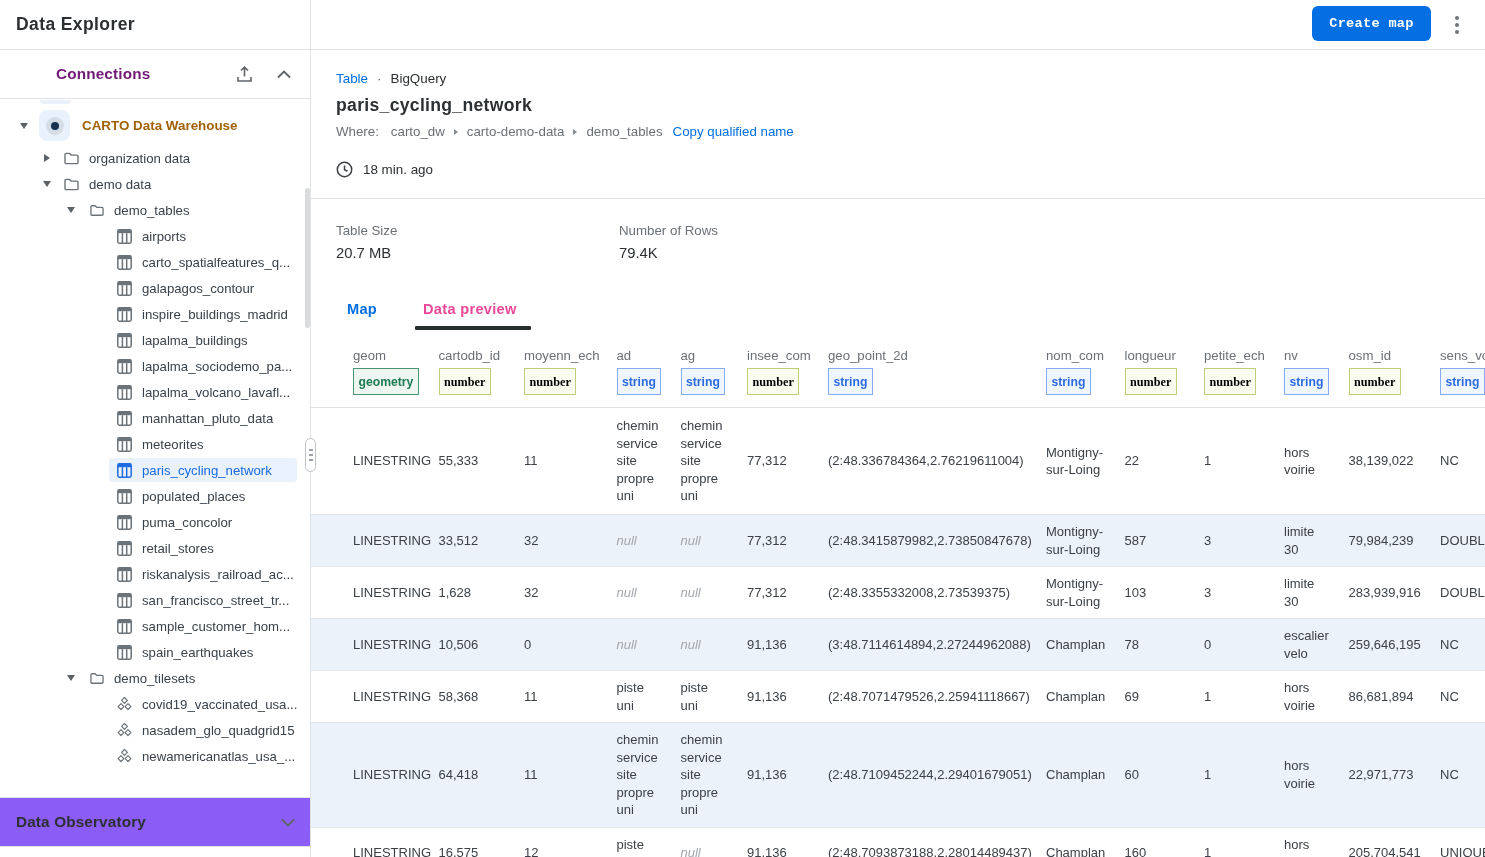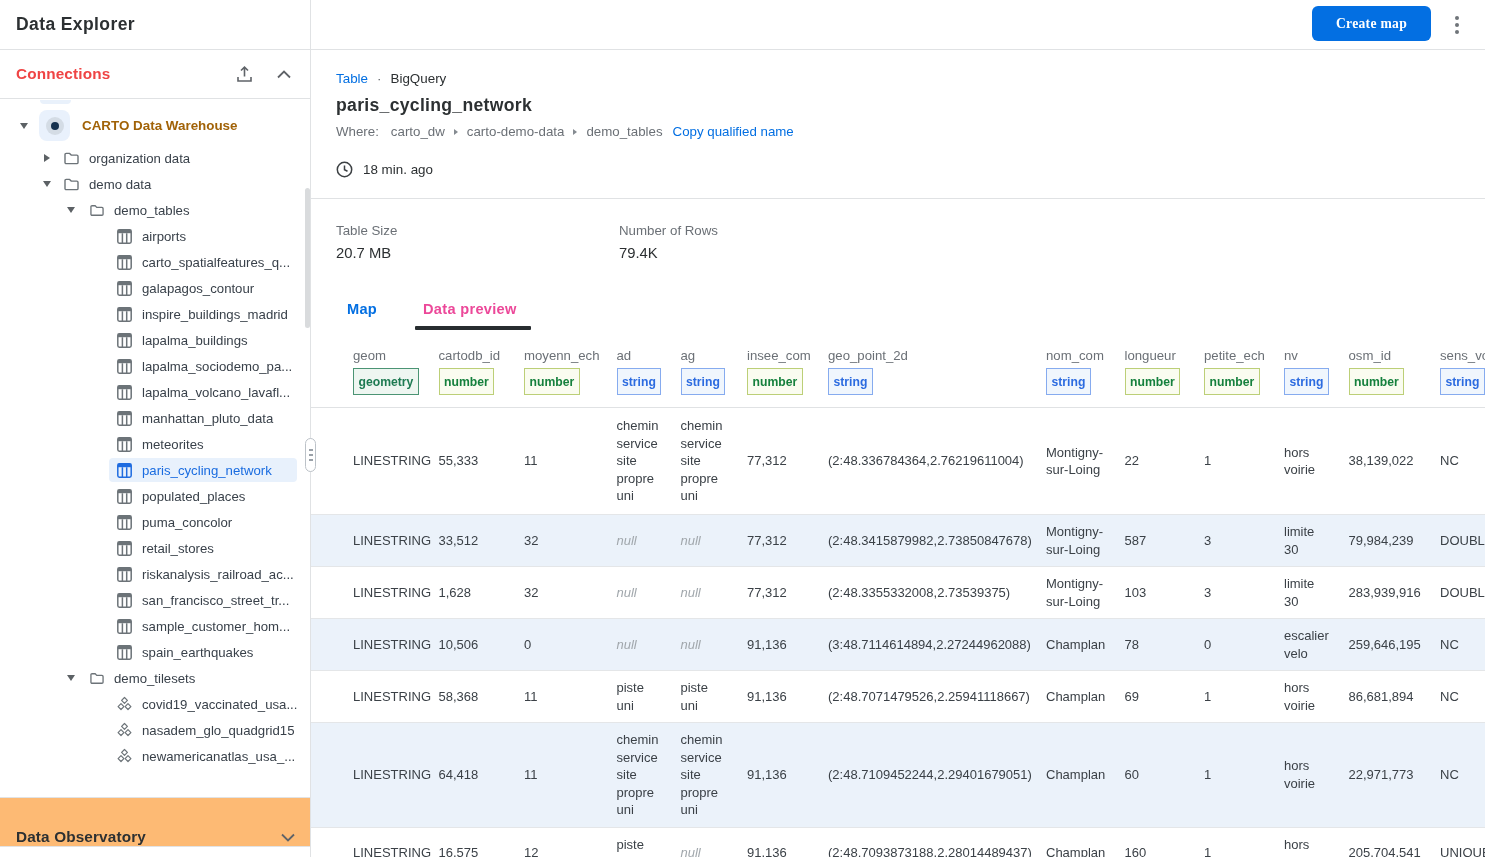--- a/index.html
+++ b/index.html
@@ -4,21 +4,21 @@
 <style>
   * { margin:0; padding:0; box-sizing:border-box; }
   html,body { width:1485px; height:857px; overflow:hidden; }
   body { font-family:"Liberation Sans", sans-serif; background:#fff; color:#2c3032; }
   .app { position:relative; width:1485px; height:857px; overflow:hidden; background:#fff; }
 
   
   .sidebar { position:absolute; left:0; top:0; width:311px; height:857px; background:#fff; border-right:1px solid #e0e2e4; }
   .sb-title { height:50px; border-bottom:1px solid #e0e2e4; display:flex; align-items:center; padding-left:16px; font-size:17.5px; font-weight:bold; letter-spacing:.4px; color:#2c3032; }
   .sb-section { height:49px; border-bottom:1px solid #e0e2e4; display:flex; align-items:center; padding:0 15px 0 16px; }
-  .sb-section .lbl { flex:1; font-size:15.3px; font-weight:bold; letter-spacing:.15px; color:#ef4444; }
+  .sb-section .lbl { flex:1; font-size:15.3px; font-weight:bold; letter-spacing:.15px; color:#701a75;margin-left:40px; }
   .sb-section .icon-btn { width:22px; height:22px; display:flex; align-items:center; justify-content:center; cursor:pointer; }
   .sb-section .icon-btn + .icon-btn { margin-left:18px; }
 
   .tree { position:absolute; top:100px; left:0; width:310px; height:697px; overflow:hidden; }
   .frag-chip { position:absolute; left:40px; top:0; width:31px; height:3.5px; background:#e9f1fb; border-radius:0 0 7px 7px; }
   .conn-row { position:absolute; top:5px; left:0; right:0; height:41px; display:flex; align-items:center; }
   .conn-row .caret { margin-left:20px; }
   .conn-chip { width:31px; height:31px; margin-left:11px; background:#e9f1fc; border-radius:8px; display:flex; align-items:center; justify-content:center; }
   .conn-chip .ring { width:18px; height:18px; border-radius:50%; background:#d4dce5; display:flex; align-items:center; justify-content:center; }
   .conn-chip .dot { width:8px; height:8px; border-radius:50%; background:#16324f; }
@@ -36,31 +36,31 @@
   .titem.lvl1 .ticon { margin-left:12px; width:15px; }
   .titem.lvl2 .ticon { margin-left:14px; width:14px; }
   .titem.lvl3 .ticon { margin-left:117px; width:15px; }
   .titem .tlabel { margin-left:10px; white-space:nowrap; }
   .caret { width:0; height:0; }
   .caret.down { border-left:4.5px solid transparent; border-right:4.5px solid transparent; border-top:6px solid #5c6165; }
   .caret.right { border-top:4.5px solid transparent; border-bottom:4.5px solid transparent; border-left:6px solid #5c6165; }
 
   .sb-scroll-thumb { position:absolute; left:305px; top:188px; width:5px; height:140px; border-radius:3px; background:#d9dbdd; }
 
-  .sb-bottom { position:absolute; left:0; top:797px; width:310px; height:50px; border-top:1px solid #e1e3e5; border-bottom:1px solid #e1e3e5; display:flex; align-items:flex-end; padding:0 15px 0 16px; background:#fdba74; }
+  .sb-bottom { position:absolute; left:0; top:797px; width:310px; height:50px; border-top:1px solid #e1e3e5; border-bottom:1px solid #e1e3e5; display:flex; align-items:center; padding:0 15px 0 16px; background:#8b5cf6; }
   .sb-bottom .lbl { flex:1; font-size:15.3px; font-weight:bold; letter-spacing:.15px; color:#2c3032; }
 
   
   .resize-pill { position:absolute; left:305px; top:438px; width:11px; height:34px; background:#fff; border:1px solid #bcc2c8; border-radius:6px; z-index:20; display:flex; flex-direction:column; align-items:center; justify-content:center; gap:3.5px; cursor:col-resize; }
   .resize-pill i { display:block; width:4px; height:1.5px; background:#9aa1a8; }
 
   
   .main { position:absolute; left:311px; top:0; width:1174px; height:857px; background:#fff; }
   .topbar { position:absolute; left:0; top:0; right:0; height:50px; border-bottom:1px solid #e0e2e4; }
-  .btn-create { position:absolute; top:6px; right:54px; width:119px; height:35px; background:#036fe2; color:#fff; border:none; border-radius:6px; font-family:Liberation Serif, serif; font-size:13.6px; font-weight:bold; letter-spacing:.3px; cursor:pointer; }
+  .btn-create { position:absolute; top:6px; right:54px; width:119px; height:35px; background:#036fe2; color:#fff; border:none; border-radius:6px; font-family:Liberation Mono, monospace; font-size:13.6px; font-weight:bold; letter-spacing:.3px; cursor:pointer; }
   .kebab { position:absolute; top:11px; right:21px; width:14px; height:28px; display:flex; flex-direction:column; align-items:center; justify-content:center; gap:2.6px; cursor:pointer; }
   .kebab i { width:4.2px; height:4.2px; border-radius:50%; background:#6f7479; }
 
   .doc-header { position:absolute; left:25px; top:0; right:0; }
   .breadcrumb { position:absolute; top:71px; left:0; font-size:13.4px; display:flex; align-items:center; }
   .breadcrumb .bc-type { color:#036fe2; cursor:pointer; }
   .breadcrumb .bc-sep { color:#5f6368; margin:0 9px; }
   .breadcrumb .bc-src { color:#2c3032; }
   .doc-title { position:absolute; top:95px; left:0; font-size:17.6px; font-weight:bold; letter-spacing:.3px; color:#2c3032; }
   .where { position:absolute; top:124px; left:0; font-size:13.3px; color:#6b7076; display:flex; align-items:center; }
@@ -87,21 +87,21 @@
   .tabs-divider { position:absolute; left:0; top:329.5px; right:0; height:1px; background:#e3e5e7; }
 
   
   .grid { position:absolute; left:0; top:330px; right:0; bottom:0; overflow:hidden; }
   .gh { position:relative; height:78px; border-bottom:1px solid #e0e2e4; width:1260px; }
   .gh-row { position:absolute; left:42px; top:0; display:flex; }
   .gh-cell { padding-right:16px; }
   .gh-cell .cname { position:absolute; top:18px; font-size:13.2px; color:#6b7076; white-space:nowrap; }
   .gh-cell .badge { position:absolute; top:38px; display:inline-block; font-size:12.2px; font-weight:600; line-height:1; padding:6.5px 4.5px; border-radius:0; border:1px solid; white-space:nowrap; }
   .badge.geometry { color:#1d7a52; border-color:#4b9474; background:#eef6f1; }
-  .badge.number { color:#15803d; border-color:#bccf77; background:#fafcf0; }
+  .badge.number { color:#000000; border-color:#bccf77; background:#fafcf0;font-family:Liberation Serif, serif; }
   .badge.string { color:#2c6be0; border-color:#86abef; background:#f0f6fd; }
 
   .grow { display:flex; align-items:center; min-height:51px; border-bottom:1px solid #e4e6e8; padding-left:42px; background:#fff; width:1260px; }
   .grow > * { flex:0 0 auto; }
   .grow:nth-child(1) { min-height:107px; }
   .grow:nth-child(2) { min-height:52px; }
   .grow:nth-child(3) { min-height:50px; }
   .grow:nth-child(4) { min-height:51px; }
   .grow:nth-child(5) { min-height:51px; }
   .grow:nth-child(6) { min-height:103px; }

